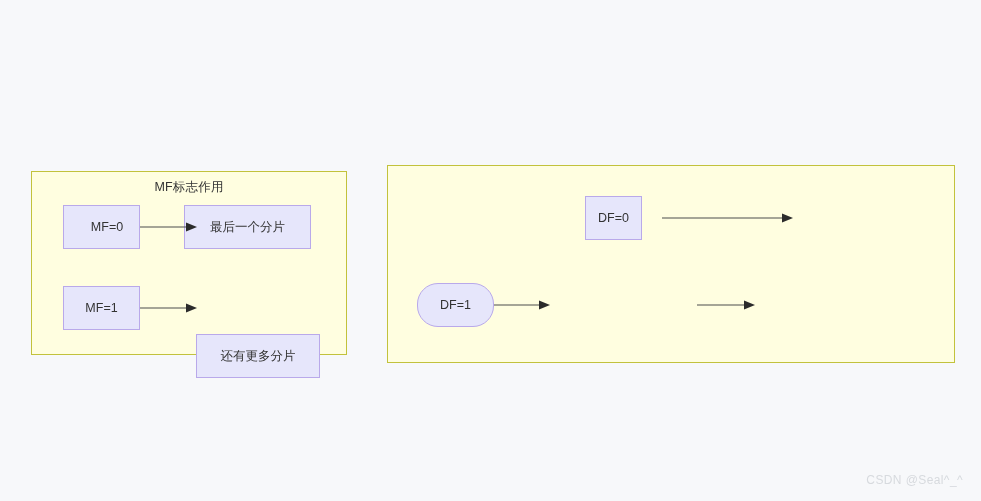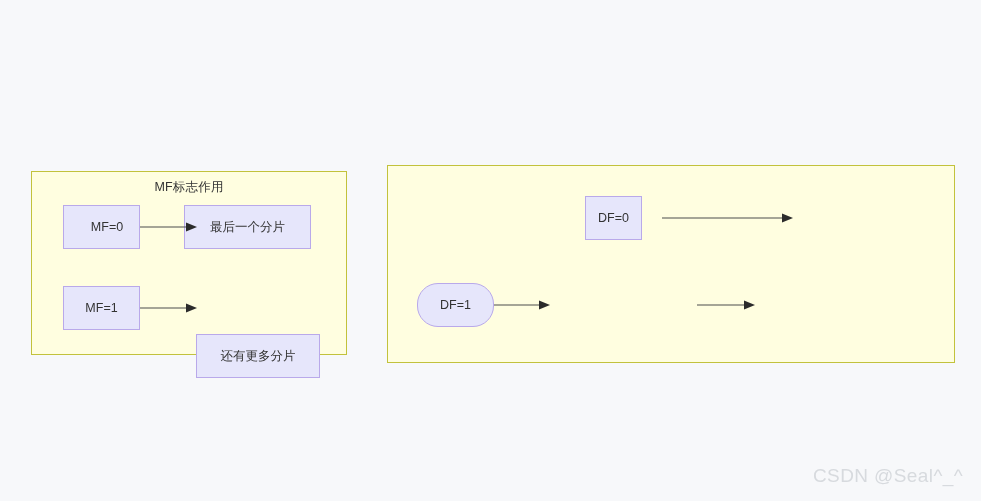--- a/index.html
+++ b/index.html
@@ -96,21 +96,21 @@
   
   #arrow-df0  { left: 274px; top: 47px;  width: 132px; }
   #arrow-df1a { left: 106px; top: 134px; width: 57px; }
   #arrow-df1b { left: 309px; top: 134px; width: 59px; }
 
   
   #watermark {
     position: absolute;
     right: 18px;
     bottom: 14px;
-    font-size: 19px;
+    font-size: 12px;
     color: #d7dade;
     letter-spacing: 0.4px;
     white-space: nowrap;
     user-select: none;
   }
 </style>
 </head>
 <body>
 
 <div class="canvas">

